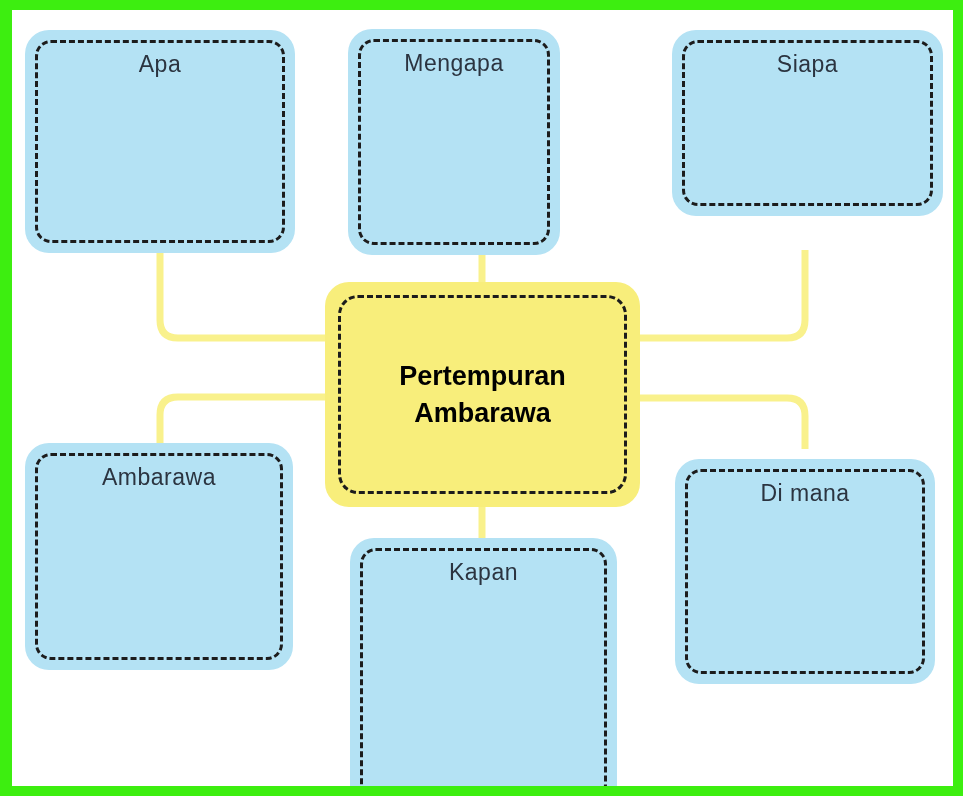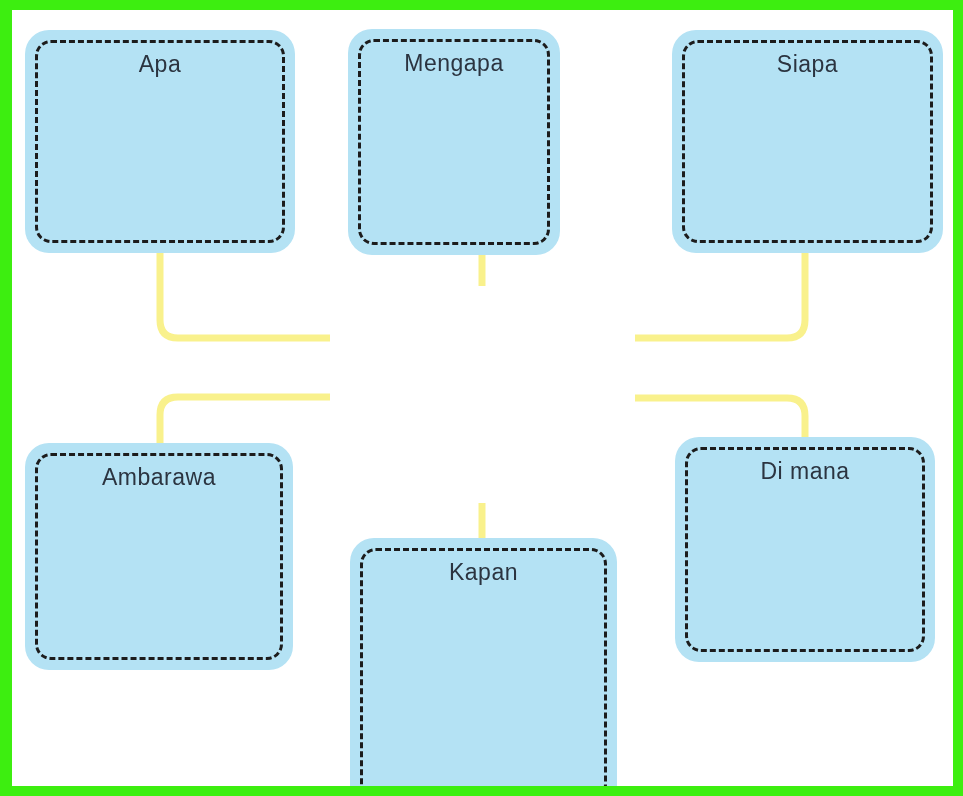--- a/index.html
+++ b/index.html
@@ -63,24 +63,24 @@
     color:#000000;
     font-weight:bold;
     font-size:27px;
     line-height:1.35;
     text-align:center;
     max-width:230px;
   }
   
   #node-apa      {left:25px;  top:30px;  width:270px; height:223px;}
   #node-mengapa  {left:348px; top:29px;  width:212px; height:226px;}
-  #node-siapa    {left:672px; top:30px;  width:271px; height:223px;}
+  #node-siapa    {left:672px; top:30px;  width:271px; height:186px;}
   #node-bagaimana{left:25px;  top:443px; width:268px; height:227px;}
   #node-kapan    {left:350px; top:538px; width:267px; height:272px;}
-  #node-di-mana  {left:675px; top:437px; width:260px; height:225px;}
+  #node-di-mana  {left:675px; top:459px; width:260px; height:225px;}
   #node-center   {left:325px; top:282px; width:315px; height:225px;}
   #node-center .dashed{left:13px;right:13px;top:13px;bottom:13px;border-width:3px;border-radius:20px;}
 </style>
 </head>
 <body>
 
 <div class="frame">
   <div class="stage">
 
     <svg class="connectors" viewBox="0 0 963 796" aria-hidden="true">
@@ -121,15 +121,20 @@
         <span class="node-label">Kapan</span>
       </div>
     </div>
 
     <div class="node blue" id="node-di-mana">
       <div class="dashed">
         <span class="node-label">Di mana</span>
       </div>
     </div>
 
+    <div class="node yellow" id="node-center">
+      <div class="dashed">
+        <span class="center-label">Pertempuran Ambarawa</span>
+      </div>
+    </div>
 
   </div>
 </div>
 
 </body></html>

